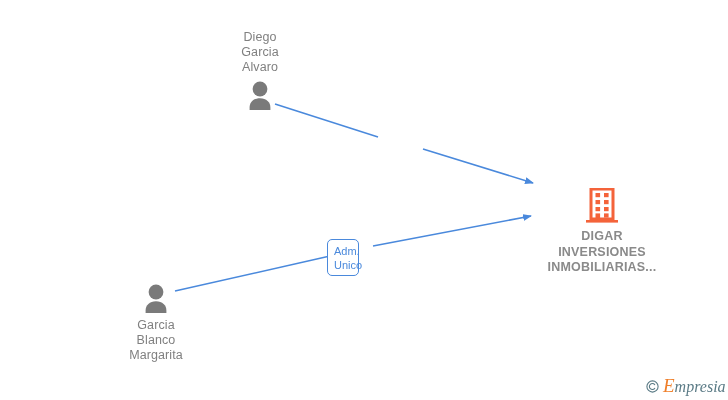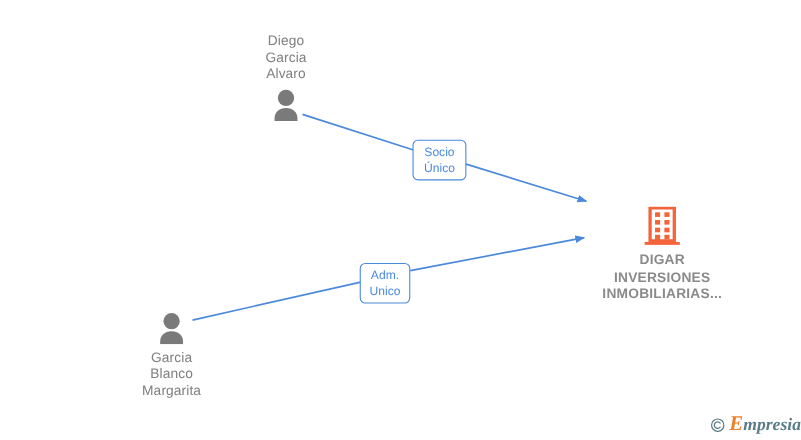--- a/index.html
+++ b/index.html
@@ -91,38 +91,37 @@
     white-space: pre-line;
   }
   #rel-socio-unico {
     left: 375px;
     top: 127px;
     width: 49px;
   }
   #rel-adm-unico {
     left: 327px;
     top: 239px;
-    width: 46px;
+    width: 32px;
   }
   
   #watermark {
     position: absolute;
     left: 646px;
     top: 377px;
     display: flex;
     align-items: center;
     gap: 4px;
   }
   #watermark .wm-logo-text {
     font-size: 16px;
     line-height: 18px;
     color: #5b7b86;
     font-family: "Liberation Serif", serif;
     font-style: italic;
-    font-weight: bold;
   }
   #watermark .wm-logo-text .wm-e {
     color: #ef7f2a;
     font-size: 19px;
   }
 </style>
 </head>
 <body>
 
 <div id="canvas">
@@ -176,22 +175,20 @@
       <rect x="10.5" y="25.4" width="4.6" height="5.6" fill="#f4633a"></rect>
       <rect x="19" y="25.4" width="4.6" height="4.2" fill="#f4633a"></rect>
 
       <rect x="1" y="32" width="32" height="2.6" fill="#f4633a"></rect>
     </svg>
     <div class="company-label">DIGAR
 INVERSIONES
 INMOBILIARIAS...</div>
   </div>
 
-  <div id="rel-socio-unico" class="rel-box">Socio
-Único</div>
 
   <div id="rel-adm-unico" class="rel-box">Adm.
 Unico</div>
 
   <div id="watermark">
     <svg width="13" height="13" viewBox="0 0 13 13" xmlns="http://www.w3.org/2000/svg">
       <circle cx="6.5" cy="6.5" r="5.6" fill="none" stroke="#5b7b86" stroke-width="1.1"></circle>
       <path d="M8.7 4.6a3 3 0 1 0 0 3.8" fill="none" stroke="#5b7b86" stroke-width="1.1" stroke-linecap="round"></path>
     </svg>
     <div class="wm-logo-text"><span class="wm-e">E</span><span>mpresia</span></div>

